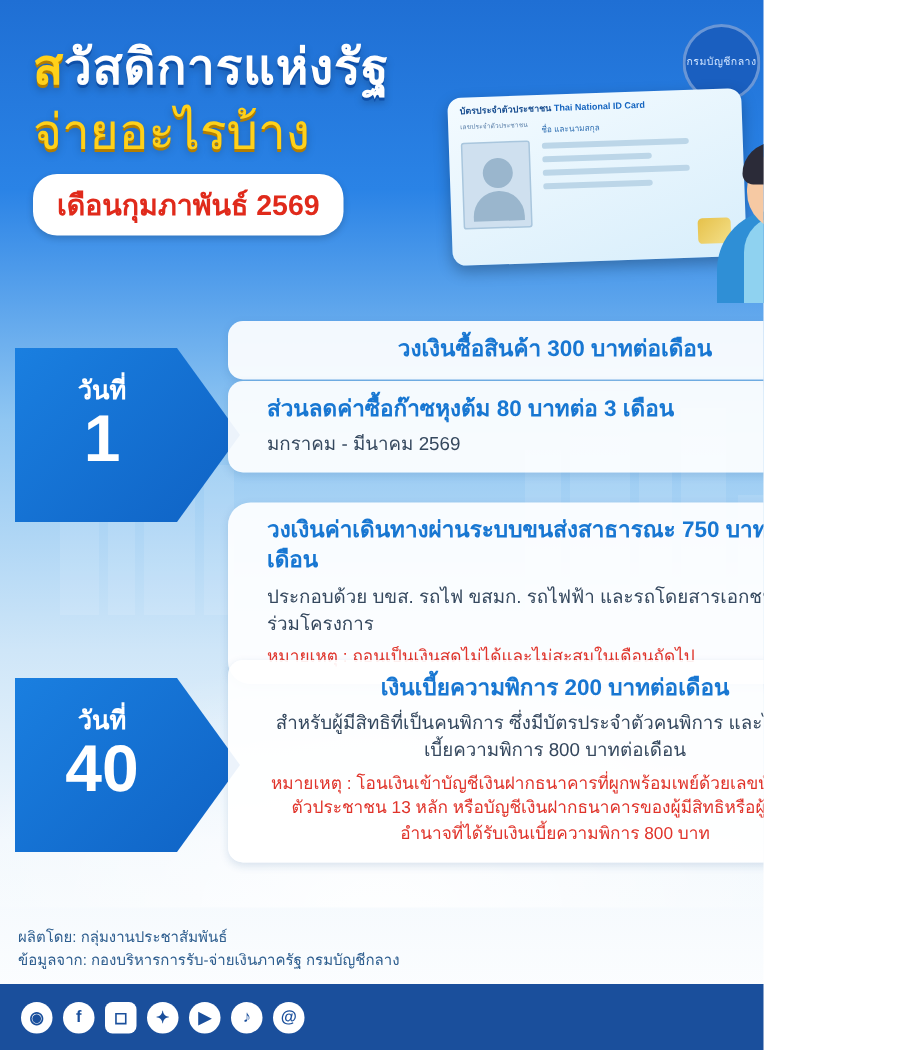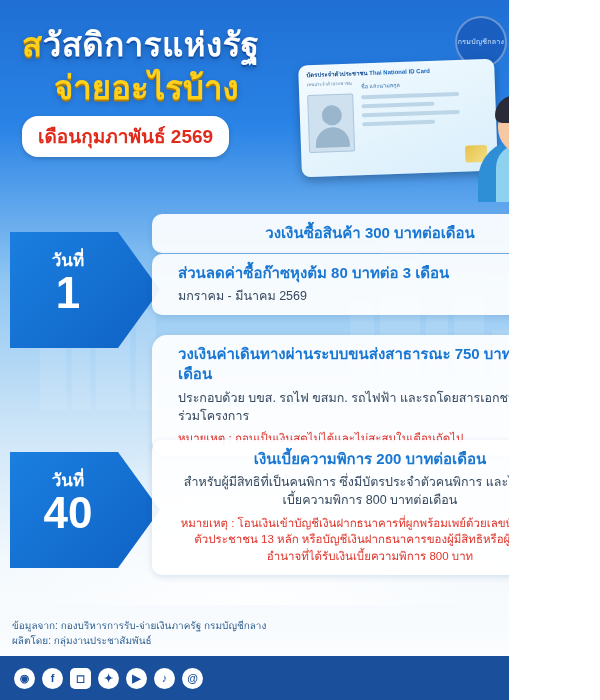--- a/index.html
+++ b/index.html
@@ -40,24 +40,23 @@
   .seal span { color: #cfe4ff; font-size: 7px; text-align: center; line-height: 1.15; letter-spacing: .3px; }
 
   .title-wrap { position: absolute; left: 22px; top: 26px; width: 330px; }
   .title-1 {
     font-size: 33px; font-weight: bold; color: #ffffff;
     text-shadow: 0 2px 0 #0e4fa8, 0 3px 6px rgba(0,0,0,.25);
     letter-spacing: .5px; line-height: 1.18;
   }
   .title-1 .accent { color: #ffd11a; text-shadow: 0 2px 0 #b47e00, 0 3px 6px rgba(0,0,0,.25); }
   .title-2 {
-    margin-top: 4px; font-size: 33px; font-weight: bold; color: #ffd11a;
+    margin-top: 4px; font-size: 33px; font-weight: normal; color: #ffd11a;
     text-shadow: 0 2px 0 #b47e00, 0 3px 6px rgba(0,0,0,.25);
     line-height: 1.18;
-    margin-left: 32px;
   }
   .title-3 {
     margin-top: 8px; display: inline-block;
     background: #ffffff; color: #e02a1b; font-weight: bold; font-size: 19px;
     padding: 5px 16px 6px; border-radius: 16px;
     box-shadow: 0 2px 5px rgba(0,0,0,.18);
   }
 
   
   .idcard {
@@ -266,22 +265,22 @@
     <div class="num">40</div>
   </div>
 
   <div class="card center" id="card-4">
     <div class="headline">เงินเบี้ยความพิการ 200 บาทต่อเดือน</div>
     <div class="body">สำหรับผู้มีสิทธิที่เป็นคนพิการ ซึ่งมีบัตรประจำตัวคนพิการ และได้รับเงินเบี้ยความพิการ 800 บาทต่อเดือน</div>
     <div class="note" style="text-align:center">หมายเหตุ : โอนเงินเข้าบัญชีเงินฝากธนาคารที่ผูกพร้อมเพย์ด้วยเลขบัตรประจำตัวประชาชน 13 หลัก หรือบัญชีเงินฝากธนาคารของผู้มีสิทธิหรือผู้รับมอบอำนาจที่ได้รับเงินเบี้ยความพิการ 800 บาท</div>
   </div>
 
   <div class="credits">
+    <div>ผลิตโดย: กลุ่มงานประชาสัมพันธ์</div>
     <div>ข้อมูลจาก: กองบริหารการรับ-จ่ายเงินภาครัฐ กรมบัญชีกลาง</div>
-    <div>ผลิตโดย: กลุ่มงานประชาสัมพันธ์</div>
   </div>
 
   <div class="footer-bar">
     <div class="socials">
       <div class="soc round">◉</div>
       <div class="soc round">f</div>
       <div class="soc">◻</div>
       <div class="soc round">✦</div>
       <div class="soc round">▶</div>
       <div class="soc round">♪</div>

